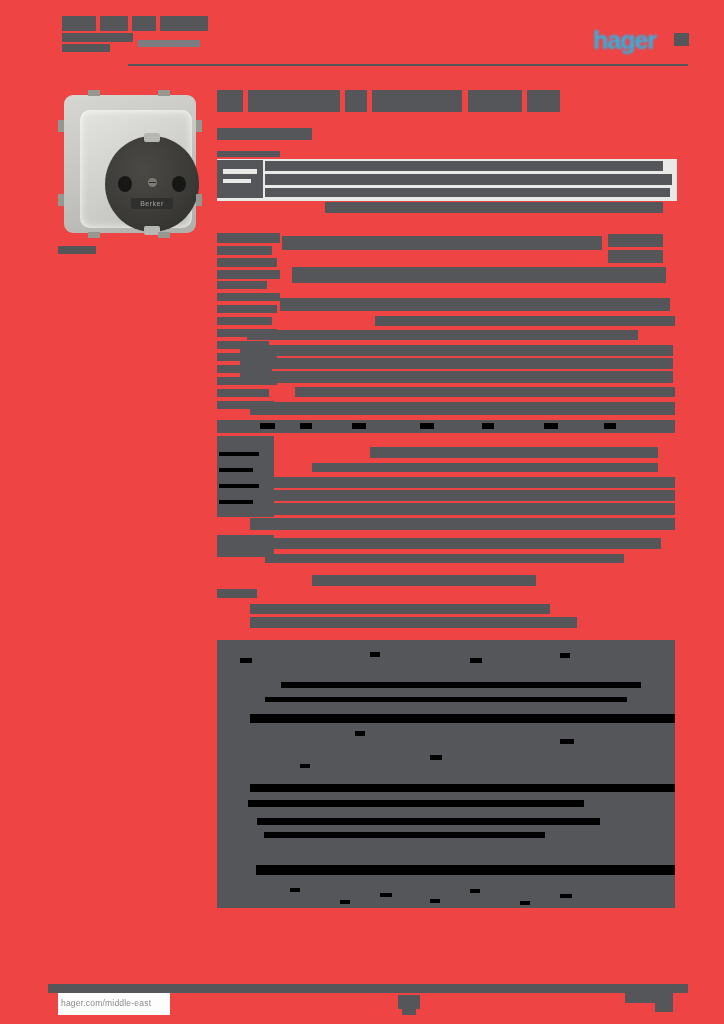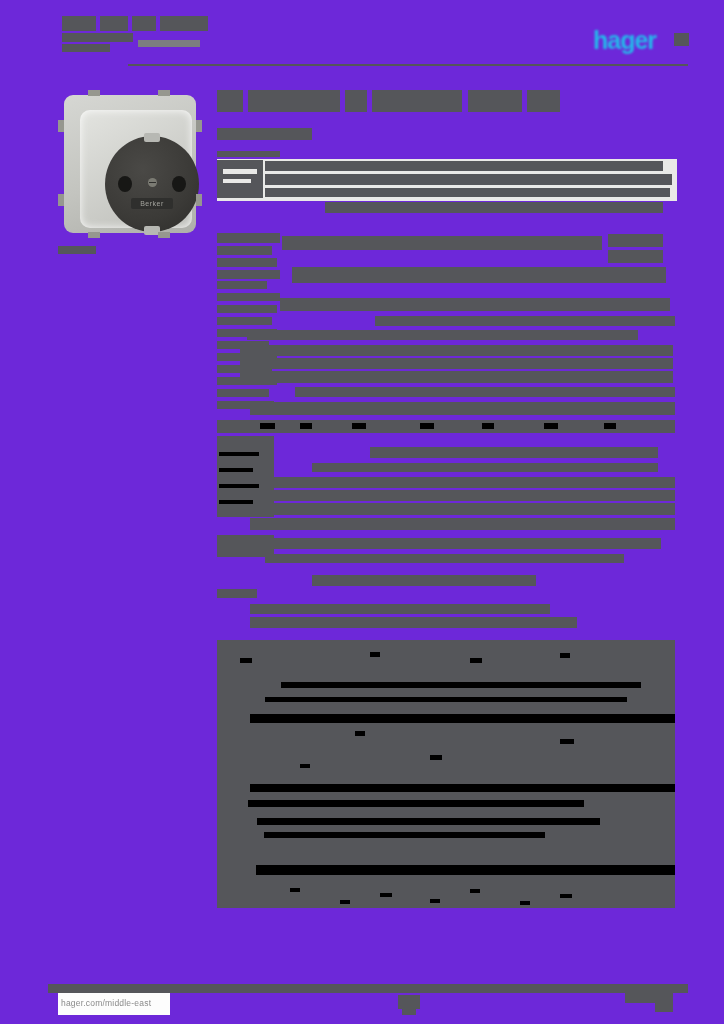--- a/index.html
+++ b/index.html
@@ -1,16 +1,16 @@
 <!DOCTYPE html>
 <html><head>
 <meta charset="utf-8">
 <style>
   html,body{margin:0;padding:0;background:#000;}
-  .page{position:relative;width:724px;height:1024px;background:#6d28d9;overflow:hidden;
+  .page{position:relative;width:724px;height:1024px;background:#ef4444;overflow:hidden;
         font-family:"Liberation Sans",sans-serif;}
   .blk{position:absolute;}
   
   .logo{position:absolute;left:593px;top:26px;width:86px;height:28px;
         font-weight:bold;font-size:25px;letter-spacing:-1px;line-height:28px;
         filter:blur(1.3px);}
   
   .photo{position:absolute;left:58px;top:90px;width:144px;height:148px;}
   .plate{position:absolute;left:6px;top:5px;width:132px;height:138px;border-radius:9px;
          background:linear-gradient(160deg,#d6d7d3 0%,#c3c4bf 55%,#aeafaa 100%);}

